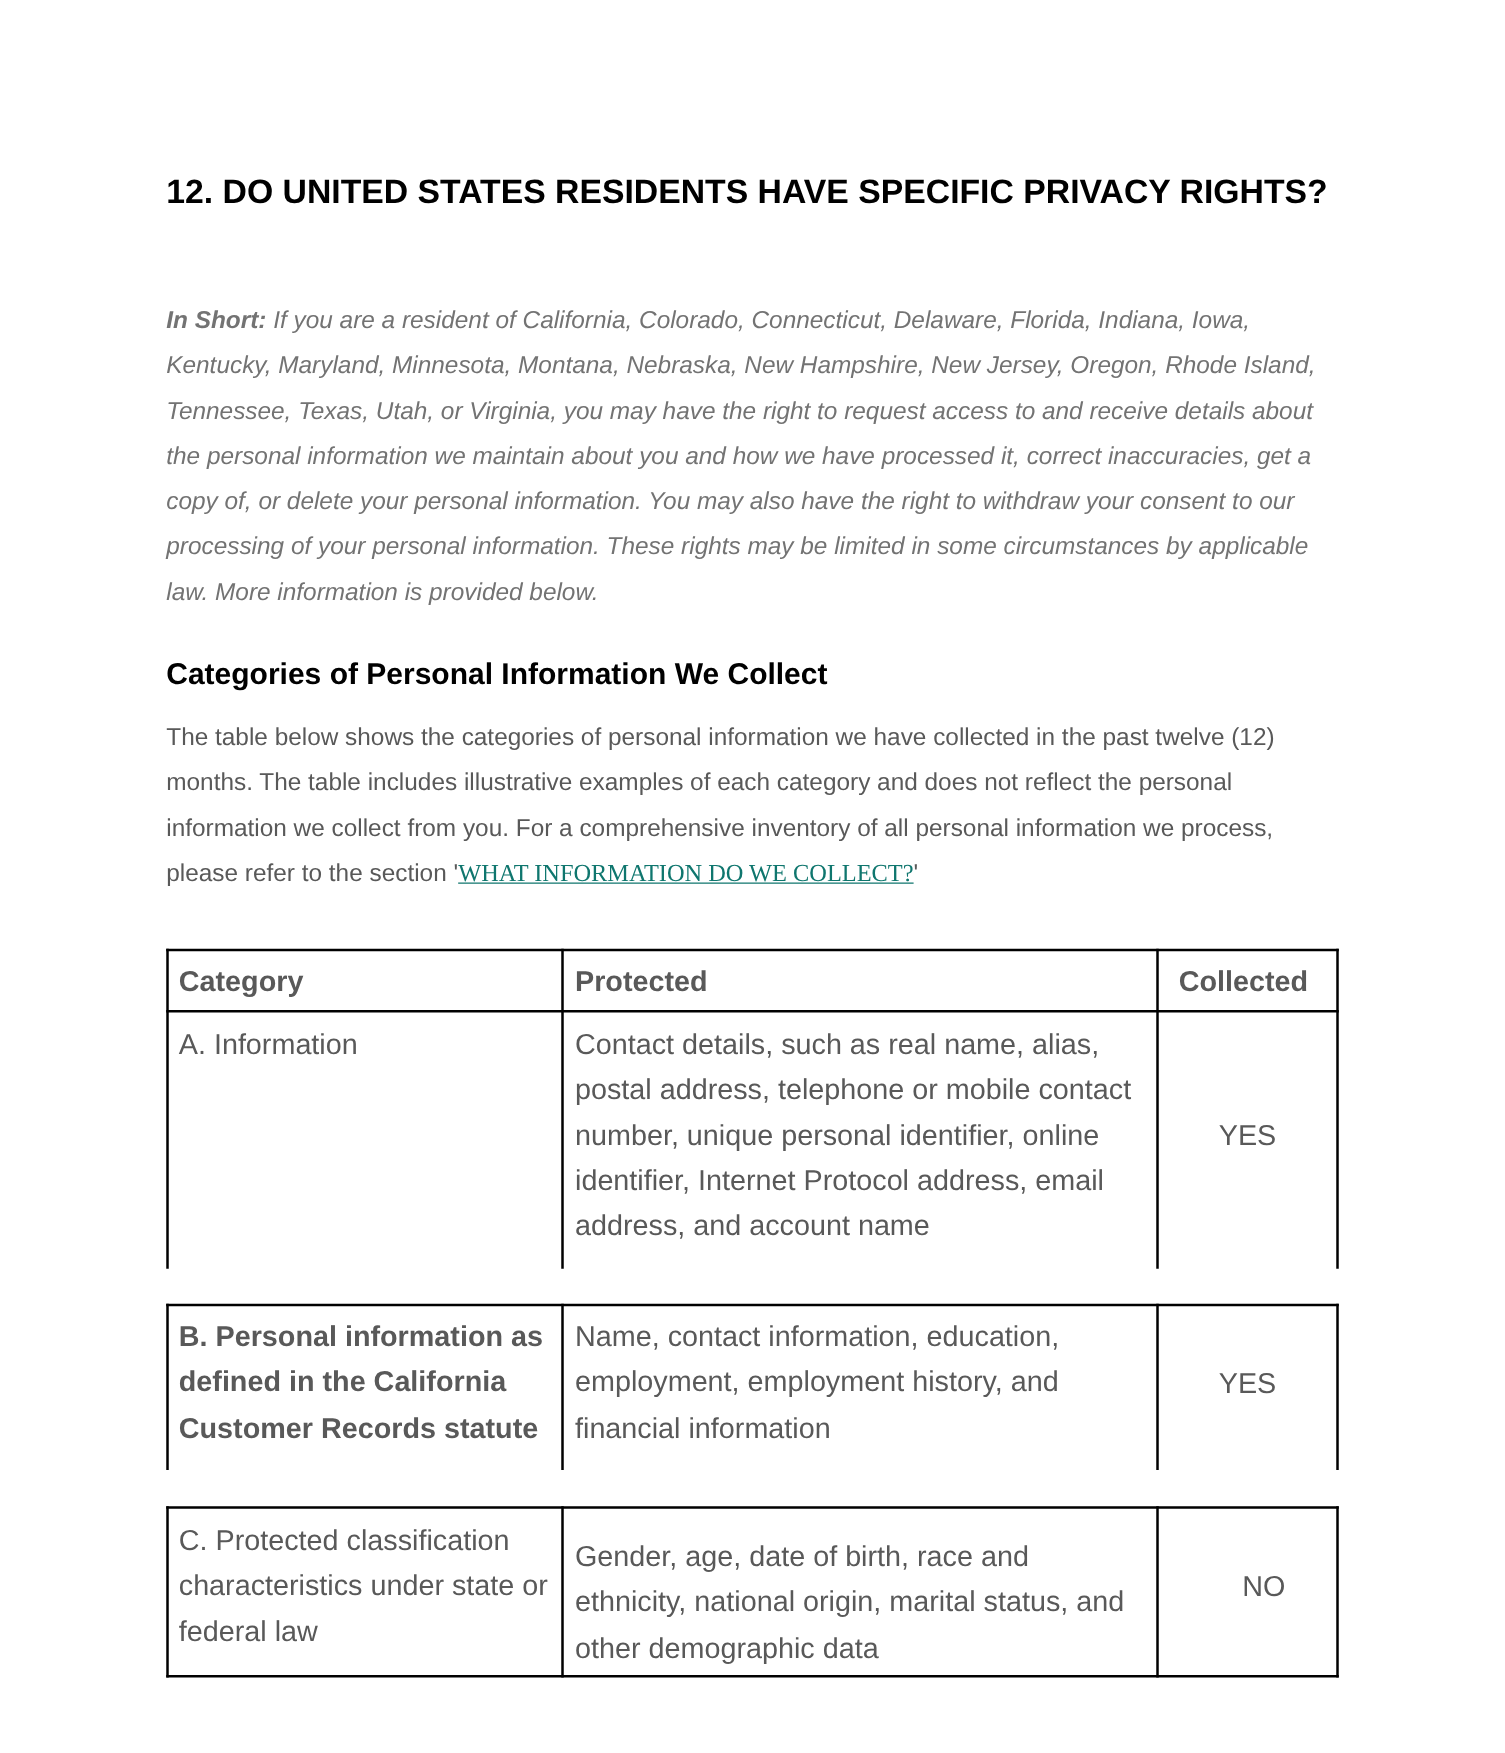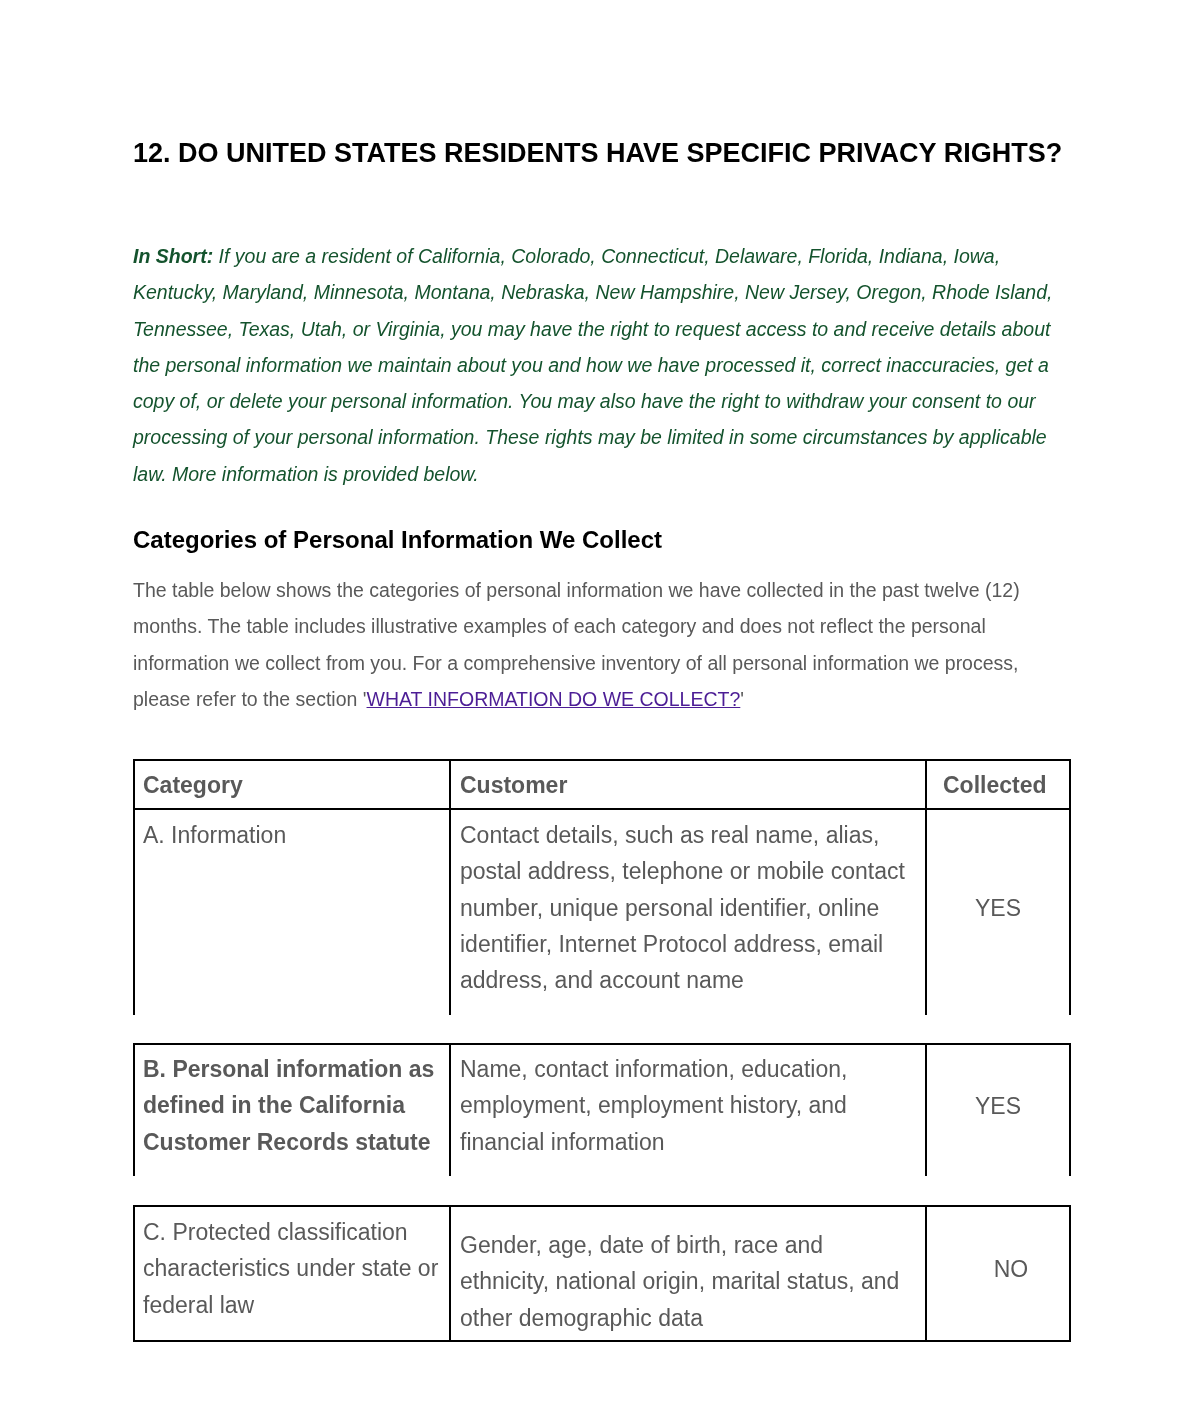--- a/index.html
+++ b/index.html
@@ -2,27 +2,27 @@
 <html><head>
   <meta charset="utf-8">
   <style>
     html, body { margin: 0; padding: 0; background: #ffffff; }
     body { width: 1204px; height: 1402px; position: relative; overflow: hidden;
            font-family: "Liberation Sans", sans-serif; }
     .page { position: absolute; left: 133px; top: 0; width: 938px; }
     h1 { position: absolute; left: 0; top: 128px; margin: 0; width: 938px;
          font-size: 27px; font-weight: bold; line-height: 50px; color: #000; }
     .short { position: absolute; left: 0; top: 238px; margin: 0; width: 938px;
-             font-size: 19.5px; font-style: italic; line-height: 36.3px; color: #14532d; }
+             font-size: 19.5px; font-style: italic; line-height: 36.3px; color: #737373; }
     .short b { font-weight: bold; }
     h2 { position: absolute; left: 0; top: 522px; margin: 0;
          font-size: 24px; font-weight: bold; color: #000; line-height: 36px; }
     .intro { position: absolute; left: 0; top: 572px; margin: 0; width: 938px;
              font-size: 19.5px; line-height: 36.3px; color: #595959; }
-    .intro a { color: #4c1d95; text-decoration: underline; }
+    .intro a { color: #0f766e; text-decoration: underline; font-family: Liberation Serif, serif; }
     .vline { position: absolute; width: 2px; background: #000; }
     .hline { position: absolute; height: 2px; background: #000; }
     .cell { position: absolute; font-size: 23px; line-height: 36.3px; color: #595959; }
     .center { text-align: center; }
     .bold { font-weight: bold; }
   </style>
 </head>
 <body>
 
 <div class="page">
@@ -36,21 +36,21 @@
 
   <div>
     <div class="hline" style="left:0;top:759px;width:938px;"></div>
     <div class="hline" style="left:0;top:808px;width:938px;"></div>
     <div class="vline" style="left:0;top:759px;height:256px;"></div>
     <div class="vline" style="left:316px;top:759px;height:256px;"></div>
     <div class="vline" style="left:792px;top:759px;height:256px;"></div>
     <div class="vline" style="left:936px;top:759px;height:256px;"></div>
 
     <div class="cell bold" style="left:10px;top:767px;">Category</div>
-    <div class="cell bold" style="left:327px;top:767px;">Customer</div>
+    <div class="cell bold" style="left:327px;top:767px;">Protected</div>
     <div class="cell bold" style="left:798px;top:767px;margin-left:12px;">Collected</div>
 
     <div>
       <div class="cell" style="left:10px;top:817px;width:296px;">A. Information</div>
       <div class="cell" style="left:327px;top:817px;width:455px;">Contact details, such as real name, alias, postal address, telephone or mobile contact number, unique personal identifier, online identifier, Internet Protocol address, email address, and account name</div>
       <div class="cell center" style="left:794px;top:890px;width:142px;">YES</div>
     </div>
 
     <div class="hline" style="left:0;top:1043px;width:938px;"></div>
     <div class="vline" style="left:0;top:1043px;height:133px;"></div>

